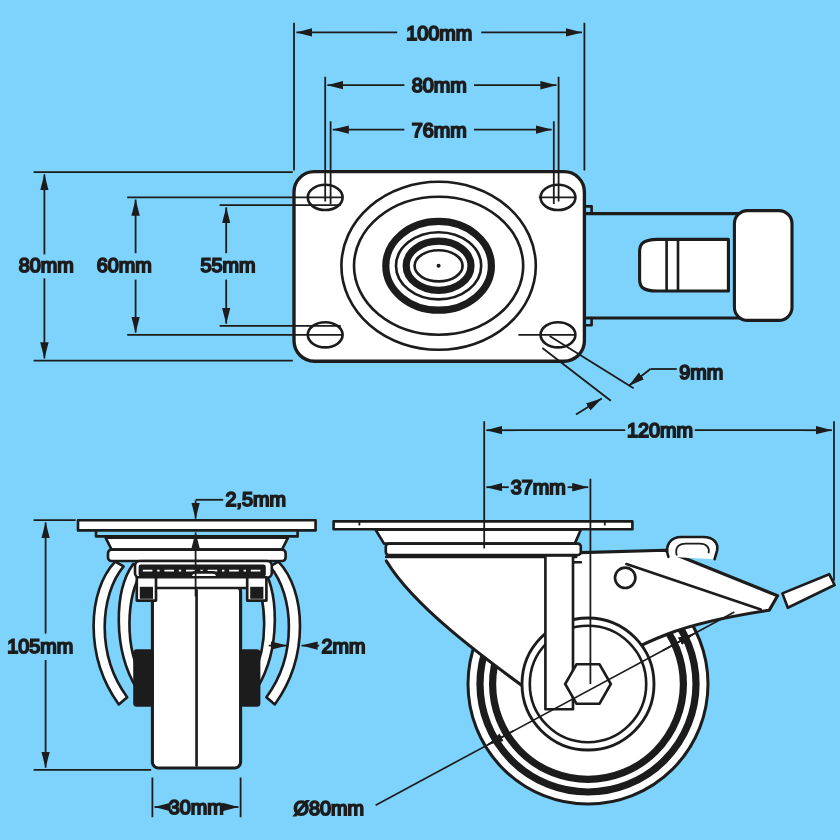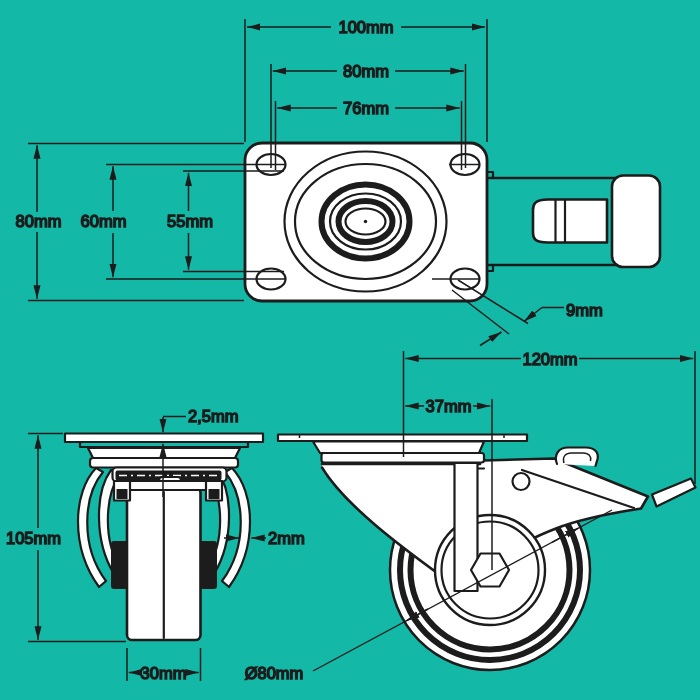--- a/index.html
+++ b/index.html
@@ -1,16 +1,16 @@
 <!DOCTYPE html>
 <html><head>
 <meta charset="utf-8">
 <style>
   html,body{margin:0;padding:0;background:#ffffff;}
-  .canvas{width:700px;height:700px;position:relative;background:#14b8a6;overflow:hidden;}
+  .canvas{width:700px;height:700px;position:relative;background:#7dd3fc;overflow:hidden;}
   svg{position:absolute;left:0;top:0;}
   .ln{stroke:#1c1c1c;stroke-width:2.6;fill:none;stroke-linecap:round;stroke-linejoin:round;}
   .lnm{stroke:#1c1c1c;stroke-width:2.2;fill:none;stroke-linecap:round;stroke-linejoin:round;}
   .lnt{stroke:#1c1c1c;stroke-width:1.5;fill:none;}
   .wf{fill:#ffffff;}
   .dk{fill:#1c1c1c;stroke:none;}
   .ring{stroke:#1c1c1c;stroke-width:6;fill:none;}
   .dim{stroke:#1c1c1c;stroke-width:1.5;fill:none;}
   .arr{marker-end:url(#arw);}
   text.lbl{font-family:"Liberation Sans","DejaVu Sans",sans-serif;font-size:16.5px;fill:#1c1c1c;}

